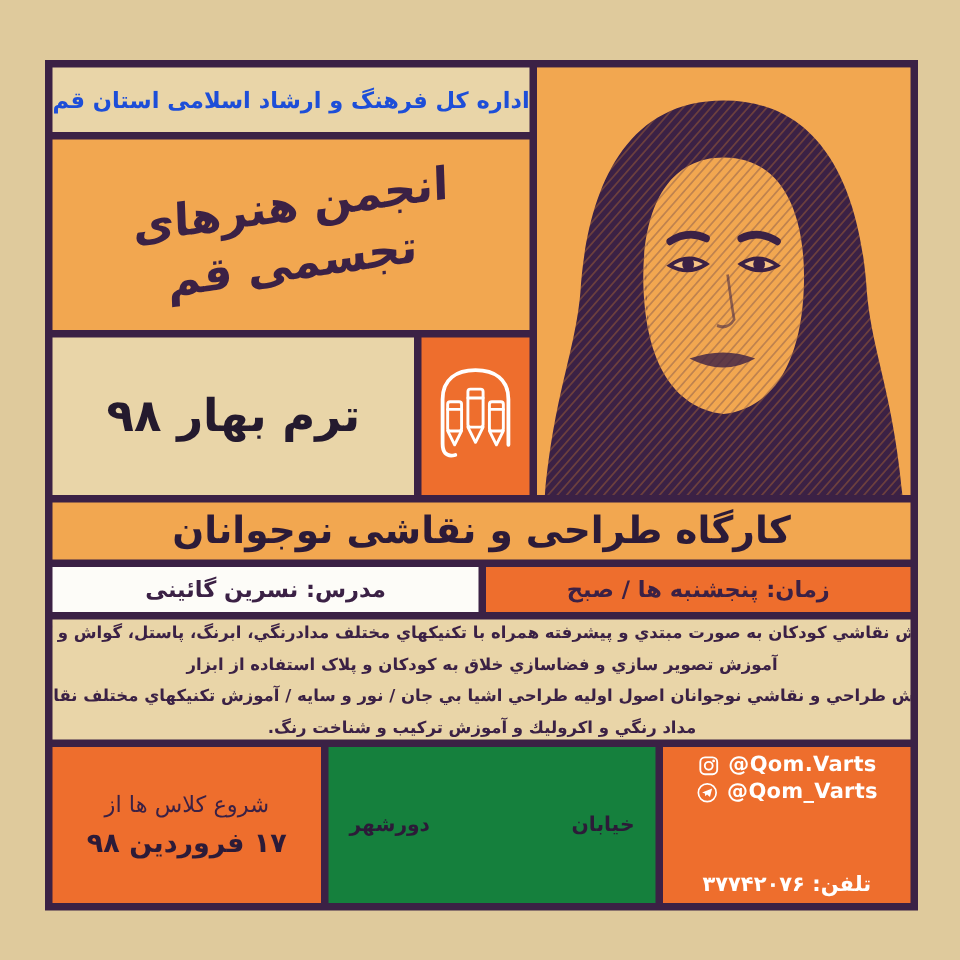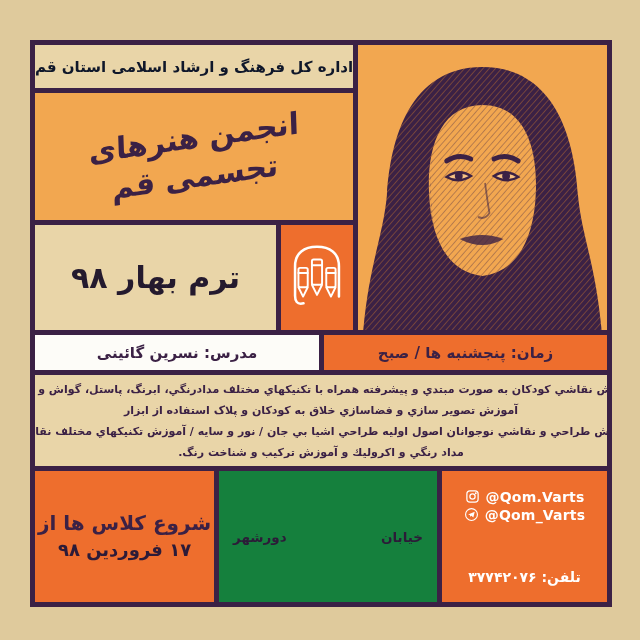--- a/index.html
+++ b/index.html
@@ -19,21 +19,21 @@
   }
   .row{display:flex;gap:5px;}
   .box{box-sizing:border-box;display:flex;align-items:center;justify-content:center;overflow:hidden;}
 
   
   .top-section{height:285px;}
   .portrait-box{width:284px;background:#f2a750;padding:0;}
   .portrait-box svg{display:block;width:100%;height:100%;}
   .right-col{flex:1;display:flex;flex-direction:column;gap:5px;}
   .org-box{height:46px;background:#e9d5a8;}
-  .org-text{font-size:15px;font-weight:bold;white-space:nowrap;color:#0f172a;}
+  .org-text{font-size:15px;font-weight:bold;white-space:nowrap;color:#1d4ed8;}
   .calligraphy-box{height:136px;background:#f2a750;}
   .calligraphy-text{
     transform:rotate(-8deg) skewX(-6deg);
     font-size:30px;font-weight:bold;line-height:1.3;
     width:235px;text-align:center;color:#3b2145;
   }
   .term-row{height:112px;}
   .logo-box{width:72px;background:#ee6e2d;}
   .term-box{flex:1;background:#e9d5a8;}
   .term-text{font-size:30px;font-weight:bold;white-space:nowrap;color:#241a2e;}
@@ -56,21 +56,21 @@
   
   .bottom-row{flex:1;}
   .contact-box{width:165px;background:#ee6e2d;flex-direction:column;justify-content:center;gap:2px;padding:4px 6px;}
   .contact-line{display:flex;direction:ltr;align-items:center;gap:6px;color:#fff;}
   .contact-line svg{width:15px;height:15px;flex:0 0 auto;}
   .handle-text{font-size:14px;font-weight:bold;letter-spacing:.2px;}
   .phone-text{font-size:14px;font-weight:bold;color:#fff;direction:rtl;margin-top:44px;}
   .address-box{width:218px;background:#15803d;flex-direction:column;justify-content:center;padding:4px 14px;}
   .address-line{font-size:13.5px;font-weight:bold;line-height:22px;color:#2c1b38;width:100%;text-align:justify;text-align-last:justify;}
   .start-box{flex:1;background:#ee6e2d;flex-direction:column;justify-content:center;}
-  .start-line1{font-size:20px;font-weight:bold;color:#3b2145;line-height:26px;white-space:nowrap;}
+  .start-line1{font-size:15px;font-weight:normal;color:#3b2145;line-height:26px;white-space:nowrap;}
   .start-line2{font-size:18px;font-weight:bold;color:#2c1b38;line-height:28px;white-space:nowrap;}
 </style>
 </head>
 <body>
 
 <div class="frame">
 
   <div class="row top-section">
 
     <div class="box portrait-box">
@@ -141,20 +141,23 @@
             </g>
           </svg>
         </div>
         <div class="box term-box">
           <span class="term-text">ترم بهار ۹۸</span>
         </div>
       </div>
     </div>
   </div>
 
+  <div class="box title-bar">
+    <span class="title-text">کارگاه طراحی و نقاشی نوجوانان</span>
+  </div>
 
   <div class="row meta-row">
     <div class="box time-box">
       <span class="time-text">زمان: پنجشنبه ها / صبح</span>
     </div>
     <div class="box instructor-box">
       <span class="instructor-text">مدرس: نسرین گائینی</span>
     </div>
   </div>
 

